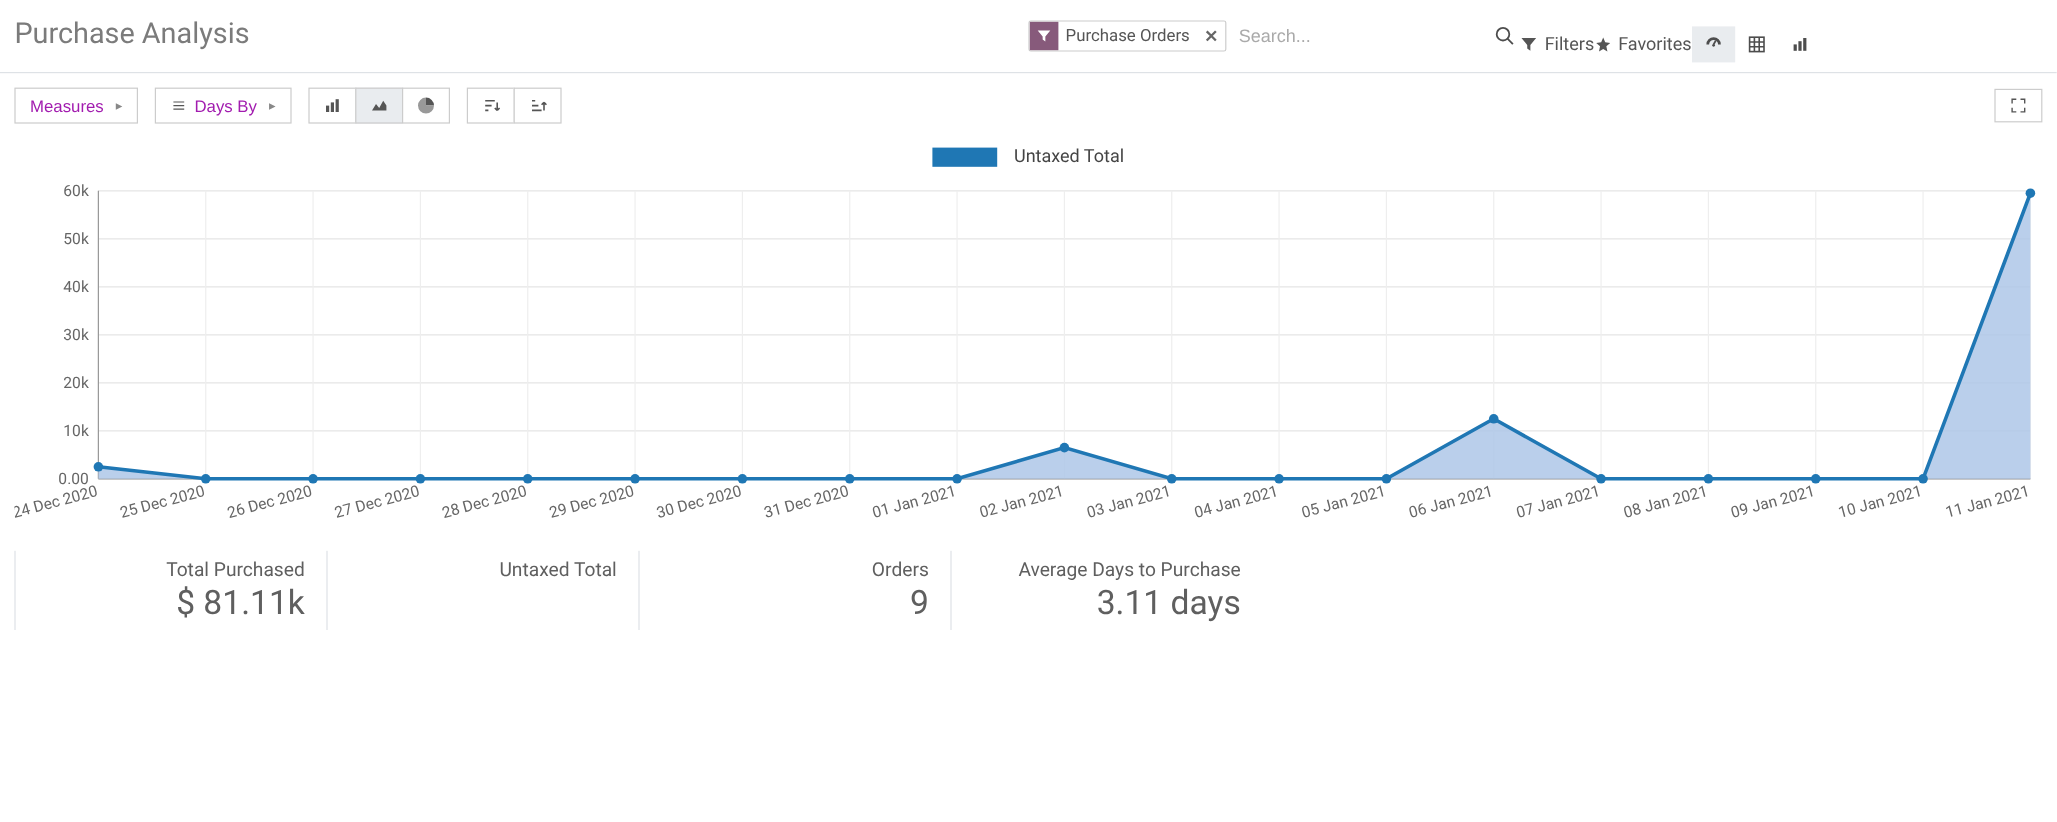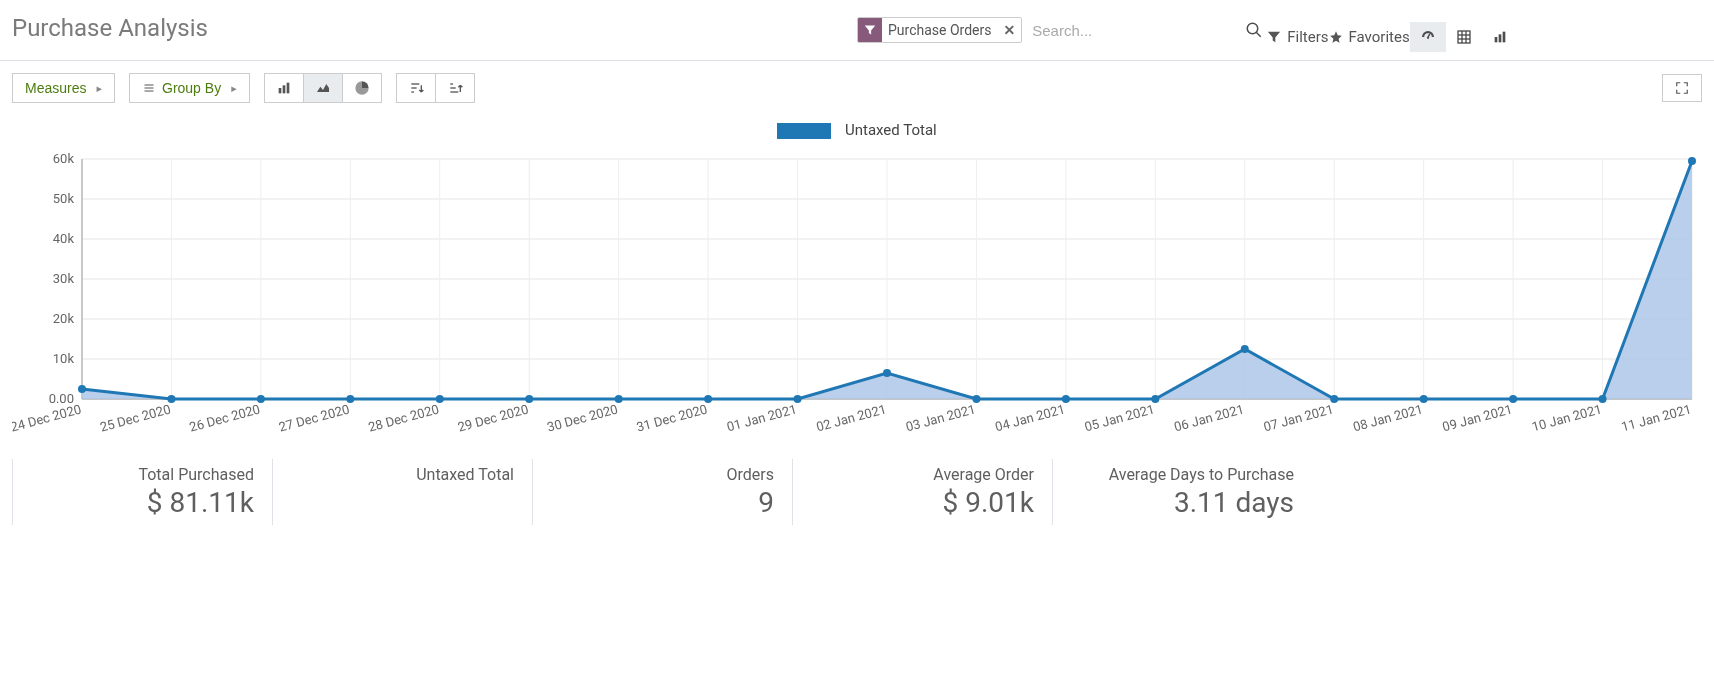--- a/index.html
+++ b/index.html
@@ -113,21 +113,21 @@
     display: flex;
     align-items: center;
     gap: 14px;
     padding: 12px;
   }
   .btn {
     border: 1px solid #ccc;
     background: #fff;
     padding: 6px 12px;
     font-size: 14px;
-    color: #4d7c0f;
+    color: #a21caf;
     cursor: pointer;
     display: inline-flex;
     align-items: center;
     gap: 6px;
   }
   .btn-group {
     display: inline-flex;
   }
   .btn-group .btn {
     margin-left: -1px;
@@ -262,21 +262,21 @@
 <div class="toolbar">
   <button class="btn caret">
     <span>Measures</span>
   </button>
   <button class="btn caret">
     <svg width="14" height="12" viewBox="0 0 24 24" stroke="#555" stroke-width="2">
         <line x1="3" y1="6" x2="21" y2="6"></line>
         <line x1="3" y1="12" x2="21" y2="12"></line>
         <line x1="3" y1="18" x2="21" y2="18"></line>
       </svg>
-    <span>Group By</span>
+    <span>Days By</span>
   </button>
 
   <div class="btn-group">
     <button class="btn icon-btn">
       <svg width="16" height="16" viewBox="0 0 24 24" fill="#555">
           <rect x="4" y="12" width="4" height="8"></rect>
           <rect x="10" y="8" width="4" height="12"></rect>
           <rect x="16" y="4" width="4" height="16"></rect>
         </svg>
     </button>
@@ -411,20 +411,16 @@
       <div class="kpi-value">$ 81.11k</div>
     </div>
     <div class="kpi">
       <div class="kpi-label">Untaxed Total</div>
     </div>
     <div class="kpi">
       <div class="kpi-label">Orders</div>
       <div class="kpi-value">9</div>
     </div>
     <div class="kpi">
-      <div class="kpi-label">Average Order</div>
-      <div class="kpi-value">$ 9.01k</div>
-    </div>
-    <div class="kpi">
       <div class="kpi-label">Average Days to Purchase</div>
       <div class="kpi-value">3.11 days</div>
     </div>
   </div>
 
 </body></html>

